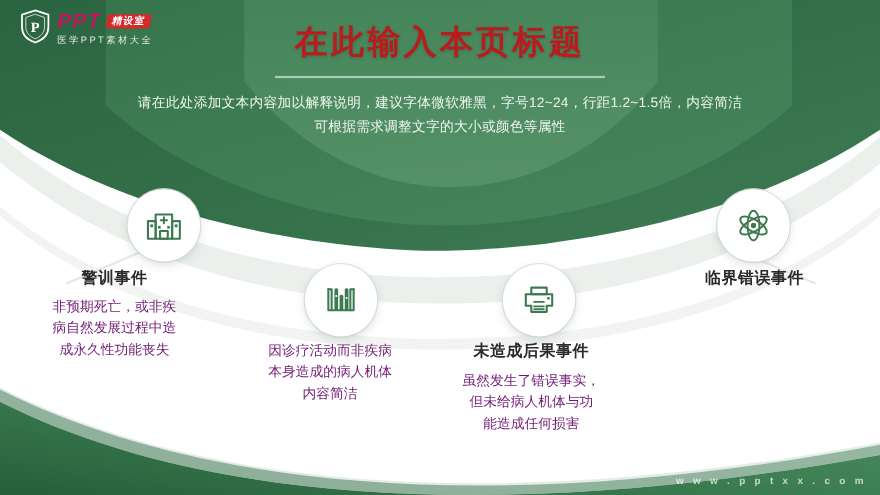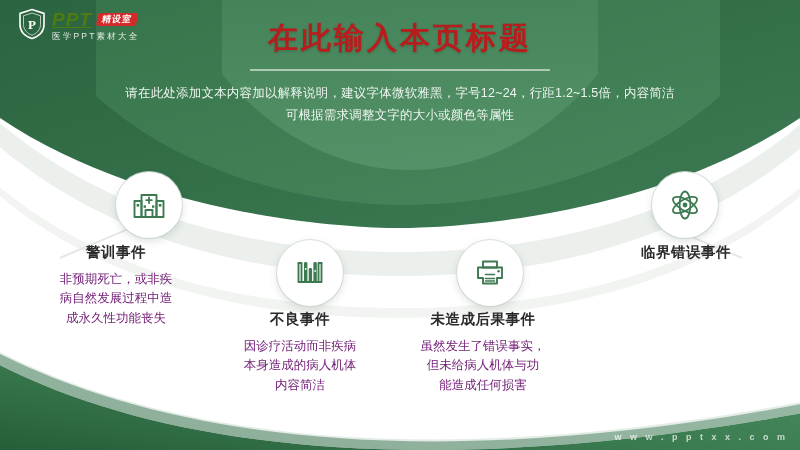--- a/index.html
+++ b/index.html
@@ -28,22 +28,22 @@
     letter-spacing:.2px;
   }
   #subtitle .ln { display:block; }
 
   
   #logo { position:absolute; left:18px; top:8px; z-index:8; display:flex; align-items:flex-start; }
   #logo .shield { width:28px; height:32px; flex:0 0 auto; margin-right:6px; }
   #logo .logo-text { display:flex; flex-direction:column; justify-content:center; padding-top:2px; }
   #logo .logo-row1 { display:flex; align-items:center; }
   #logo .logo-ppt {
-    font-size:19px; font-weight:bold; font-style:italic; color:#4d7c0f;
-    letter-spacing:1px; line-height:1;text-decoration:underline;
+    font-size:19px; font-weight:bold; font-style:italic; color:#be185d;
+    letter-spacing:1px; line-height:1;
   }
   #logo .logo-badge {
     margin-left:5px; background:#d42a2a; color:#fff; font-size:9px; font-weight:bold;
     padding:2px 5px 2px 5px; border-radius:3px; line-height:1; letter-spacing:1px;
     transform:skewX(-10deg);
   }
   #logo .logo-sub {
     font-size:8.5px; color:#e3ece4; letter-spacing:2.2px; margin-top:3px; line-height:1;text-align:right;
   }
 
@@ -169,21 +169,21 @@
         </g>
         <g fill="#3d7a52">
           <rect x="4.6" y="16" width="2.6" height="2.6"></rect>
           <rect x="26.8" y="16" width="2.6" height="2.6"></rect>
           <rect x="11.6" y="17.4" width="2.4" height="2.4"></rect>
           <rect x="20" y="17.4" width="2.4" height="2.4"></rect>
         </g>
       </svg>
     </div>
   </div>
-  <div class="card" style="left:28px; top:243px; width:176px;">
+  <div class="card" style="left:16px; top:243px; width:176px;">
     <div class="card-title">警训事件</div>
     <div class="card-desc">
       <span style="display:block">非预期死亡，或非疾</span>
       <span style="display:block">病自然发展过程中造</span>
       <span style="display:block">成永久性功能丧失</span>
     </div>
   </div>
 
   <div class="node" style="left:277px; top:240px;">
     <div class="circle">
@@ -199,21 +199,20 @@
           <rect x="19.4" y="5" width="3.4" height="20" rx="1.4"></rect>
         </g>
         <g fill="#ffffff">
           <circle cx="11.7" cy="12" r="0.9"></circle>
           <circle cx="21.1" cy="14" r="0.9"></circle>
         </g>
       </svg>
     </div>
   </div>
   <div class="card" style="left:212px; top:310px; width:176px;">
-    <div class="card-title">不良事件</div>
     <div class="card-desc">
       <span style="display:block">因诊疗活动而非疾病</span>
       <span style="display:block">本身造成的病人机体</span>
       <span style="display:block">内容简洁</span>
     </div>
   </div>
 
   <div class="node" style="left:457px; top:240px;">
     <div class="circle">
       <svg width="32" height="32" viewBox="0 0 32 32">

